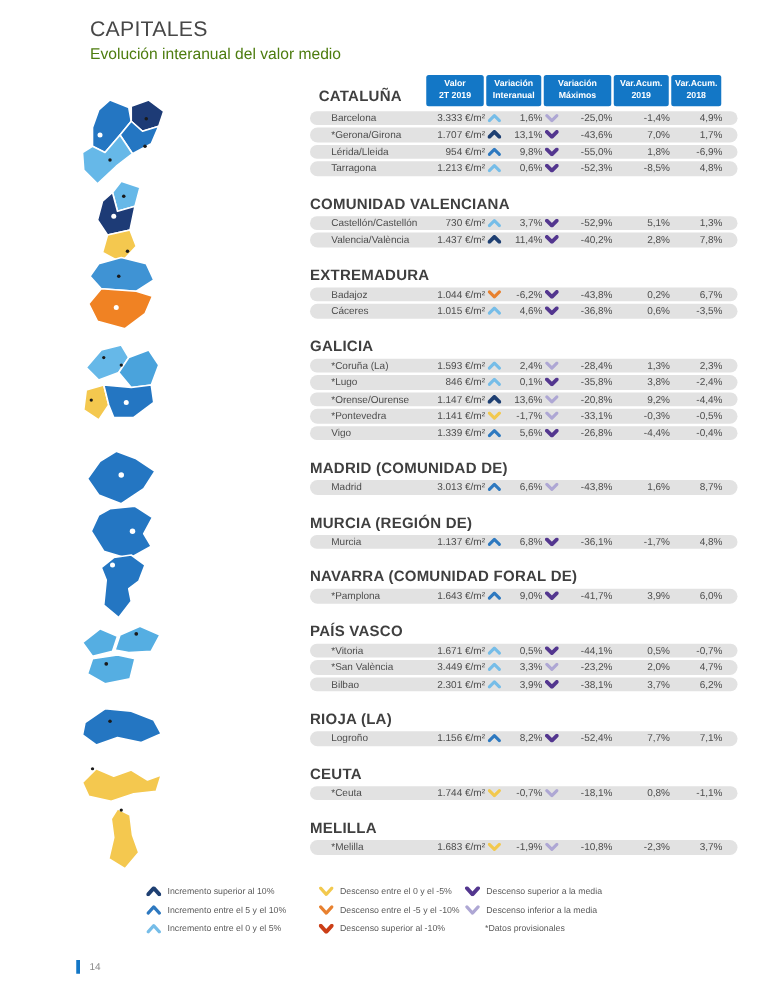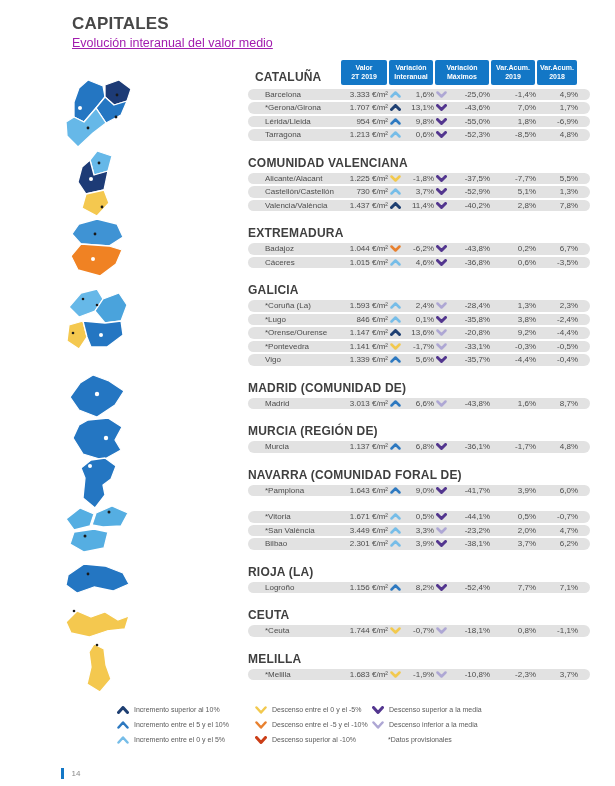--- a/index.html
+++ b/index.html
@@ -2,22 +2,22 @@
 <html><head>
 <meta charset="utf-8">
 <style>
   html,body{margin:0;padding:0;}
   body{
     width:615px;height:786px;overflow:hidden;position:relative;
     background:#ffffff;font-family:"Liberation Sans","DejaVu Sans",sans-serif;
     color:#4d4d4d;
   }
   .doc-header{margin:14px 0 10px 72px;}
-  .doc-title{font-size:17px;font-weight:bold;color:#474747;letter-spacing:.2px;}
-  .doc-subtitle{font-size:12.5px;color:#a21caf;margin-top:2px;text-decoration:underline;}
+  .doc-title{font-size:17px;font-weight:normal;color:#474747;letter-spacing:.2px;}
+  .doc-subtitle{font-size:12.5px;color:#4d7c0f;margin-top:2px;}
   #sections{margin-top:6px;}
   .section{display:flex;margin-bottom:13px;}
   .map-cell{width:248px;flex:none;position:relative;}
   .map-cell svg{position:absolute;top:50%;transform:translateY(-50%);}
   .content{flex:1;margin-right:25px;min-width:0;}
   .region-title{font-size:12px;font-weight:bold;color:#3f3f3f;letter-spacing:.2px;margin-bottom:3px;white-space:nowrap;}
   .grid8{display:grid;grid-template-columns:1fr 48px 16px 30px 20px 36px 46px 42px;padding:0 12px 0 7px;align-items:center;}
   .headgrid{align-items:end;margin-bottom:4px;}
   .headgrid .region-title{margin-bottom:0;padding-bottom:1px;}
   .hbox{background:#1377c6;color:#fff;font-size:7px;font-weight:bold;text-align:center;
@@ -151,38 +151,20 @@
           <path d="M21 11 L25 26 L39 22 L35 41 L17 45 L9 33 L13 18 Z" fill="#1d3b76" stroke="#ffffff" stroke-width="1.3" stroke-linejoin="round"></path>
           <path d="M17 45 L35 41 L40 54 L28 67 L13 59 Z" fill="#f4c84f" stroke="#ffffff" stroke-width="1.3" stroke-linejoin="round"></path>
           <circle cx="30" cy="14" r="1.4" fill="#1a1a1a"></circle>
           <circle cx="22" cy="30" r="2" fill="#fff"></circle>
           <circle cx="33" cy="58" r="1.4" fill="#1a1a1a"></circle>
         </svg>
       </div>
       <div class="content">
         <div class="region-title">COMUNIDAD VALENCIANA</div>
         <div class="grid8 pill">
-          <span class="c lbl">Alicante/Alacant</span>
-          <span class="c num">1.225 €/m²</span>
-          <span class="c ar">
-            <svg width="11" height="7" viewBox="0 0 11 7">
-              <path d="M1.5 1.5 L5.5 5.5 L9.5 1.5" fill="none" stroke="#f2c94e" stroke-width="2.5" stroke-linecap="round" stroke-linejoin="round"></path>
-            </svg>
-          </span>
-          <span class="c num">-1,8%</span>
-          <span class="c ar">
-            <svg width="11" height="7" viewBox="0 0 11 7">
-              <path d="M1.5 1.5 L5.5 5.5 L9.5 1.5" fill="none" stroke="#53368f" stroke-width="3" stroke-linecap="round" stroke-linejoin="round"></path>
-            </svg>
-          </span>
-          <span class="c num">-37,5%</span>
-          <span class="c ctr">-7,7%</span>
-          <span class="c ctr">5,5%</span>
-        </div>
-        <div class="grid8 pill">
           <span class="c lbl">Castellón/Castellón</span>
           <span class="c num">730 €/m²</span>
           <span class="c ar">
             <svg width="11" height="7" viewBox="0 0 11 7">
               <path d="M1.5 5.5 L5.5 1.5 L9.5 5.5" fill="none" stroke="#76bde8" stroke-width="2.5" stroke-linecap="round" stroke-linejoin="round"></path>
             </svg>
           </span>
           <span class="c num">3,7%</span>
           <span class="c ar">
             <svg width="11" height="7" viewBox="0 0 11 7">
@@ -356,21 +338,21 @@
             <svg width="11" height="7" viewBox="0 0 11 7">
               <path d="M1.5 5.5 L5.5 1.5 L9.5 5.5" fill="none" stroke="#2e79c0" stroke-width="2.5" stroke-linecap="round" stroke-linejoin="round"></path>
             </svg>
           </span>
           <span class="c num">5,6%</span>
           <span class="c ar">
             <svg width="11" height="7" viewBox="0 0 11 7">
               <path d="M1.5 1.5 L5.5 5.5 L9.5 1.5" fill="none" stroke="#53368f" stroke-width="3" stroke-linecap="round" stroke-linejoin="round"></path>
             </svg>
           </span>
-          <span class="c num">-35,7%</span>
+          <span class="c num">-26,8%</span>
           <span class="c ctr">-4,4%</span>
           <span class="c ctr">-0,4%</span>
         </div>
       </div>
     </div>
     <div class="section">
       <div class="map-cell">
         <svg width="62" height="48" viewBox="0 0 62 48" style="left:67px">
           <path d="M26 3 L42 9 L57 19 L48 33 L30 45 L12 38 L3 25 L13 11 Z" fill="#2476c2" stroke="#ffffff" stroke-width="1.3" stroke-linejoin="round"></path>
           <circle cx="30" cy="22" r="2.2" fill="#fff"></circle>
@@ -460,20 +442,21 @@
       <div class="map-cell">
         <svg width="74" height="54" viewBox="0 0 74 54" style="left:61px">
           <path d="M5 15 L19 4 L33 10 L29 22 L13 26 Z" fill="#55aee2" stroke="#ffffff" stroke-width="1.3" stroke-linejoin="round"></path>
           <path d="M35 9 L51 2 L67 9 L60 22 L42 23 L31 21 Z" fill="#55aee2" stroke="#ffffff" stroke-width="1.3" stroke-linejoin="round"></path>
           <path d="M13 28 L33 25 L47 28 L43 44 L23 48 L9 40 Z" fill="#55aee2" stroke="#ffffff" stroke-width="1.3" stroke-linejoin="round"></path>
           <circle cx="48" cy="8" r="1.5" fill="#1a1a1a"></circle>
           <circle cx="24" cy="32" r="1.5" fill="#1a1a1a"></circle>
         </svg>
       </div>
       <div class="content">
+        <div class="region-title">PAÍS VASCO</div>
         <div class="grid8 pill">
           <span class="c lbl">*Vitoria</span>
           <span class="c num">1.671 €/m²</span>
           <span class="c ar">
             <svg width="11" height="7" viewBox="0 0 11 7">
               <path d="M1.5 5.5 L5.5 1.5 L9.5 5.5" fill="none" stroke="#76bde8" stroke-width="2.5" stroke-linecap="round" stroke-linejoin="round"></path>
             </svg>
           </span>
           <span class="c num">0,5%</span>
           <span class="c ar">

